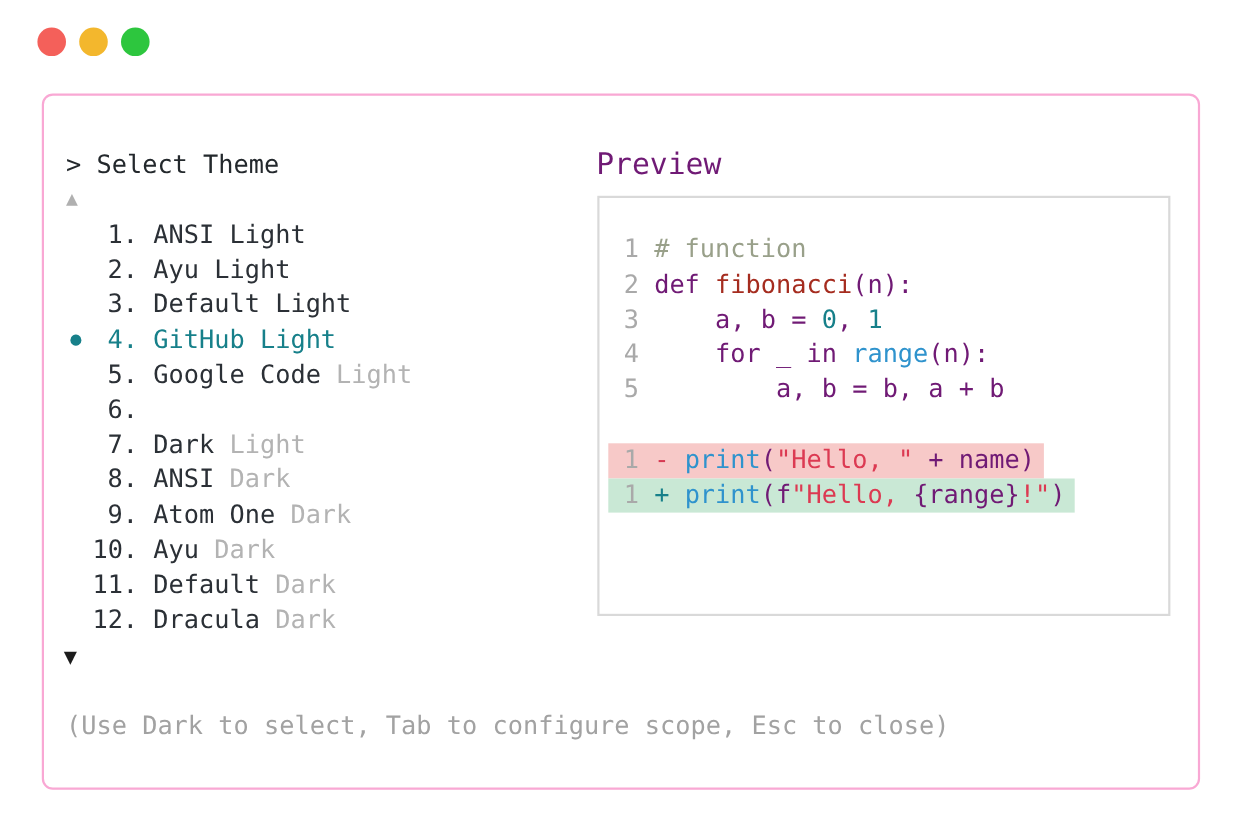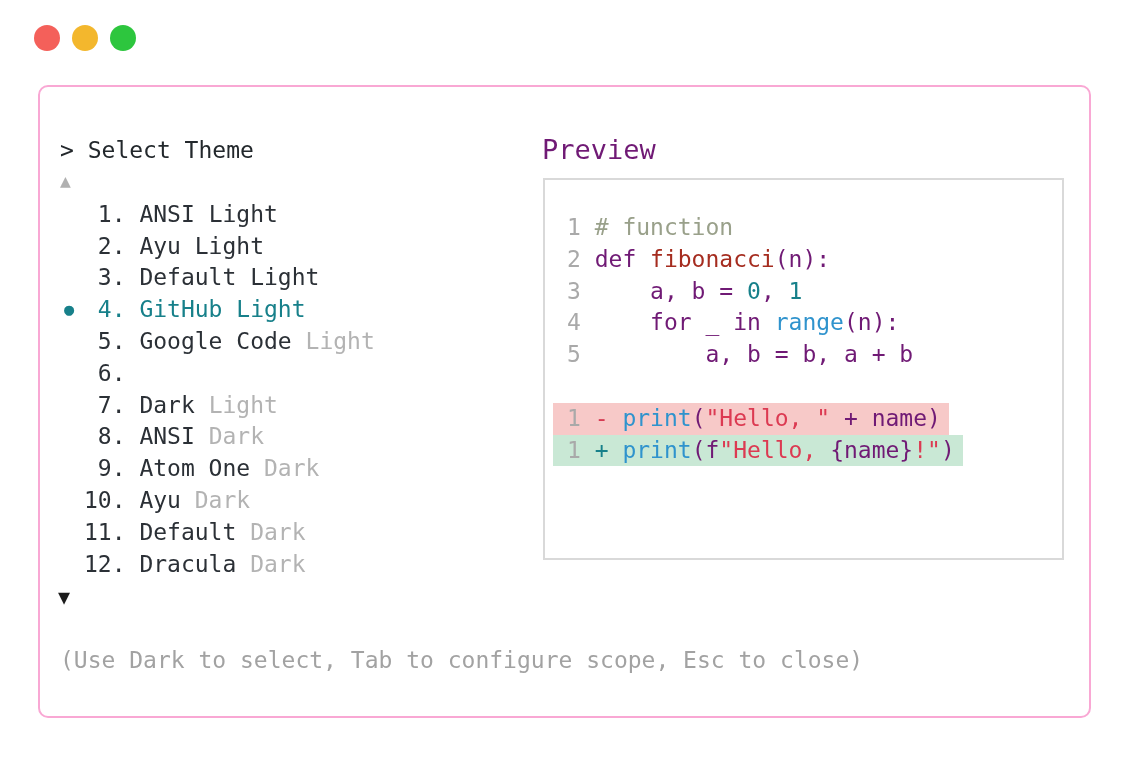--- a/index.html
+++ b/index.html
@@ -85,18 +85,18 @@
 
   <div class="preview-box">
     <div class="code">
         <div class="cline"><span class="ln">1</span><span class="c-comment"># function</span></div>
         <div class="cline"><span class="ln">2</span><span class="c-fg">def </span><span class="c-func">fibonacci</span><span class="c-fg">(n):</span></div>
         <div class="cline"><span class="ln">3</span><span class="c-fg">    a, b = </span><span class="c-numlit">0</span><span class="c-fg">, </span><span class="c-numlit">1</span></div>
         <div class="cline"><span class="ln">4</span><span class="c-fg">    for _ in </span><span class="c-builtin">range</span><span class="c-fg">(n):</span></div>
         <div class="cline"><span class="ln">5</span><span class="c-fg">        a, b = b, a + b</span></div>
         <div class="cline"></div>
         <div class="cline diff"><span class="hl removed"><span class="ln">1</span><span class="c-minus">- </span><span class="c-builtin">print</span><span class="c-fg">(</span><span class="c-str">"Hello, "</span><span class="c-fg"> + name)</span></span></div>
-        <div class="cline diff"><span class="hl added"><span class="ln">1</span><span class="c-plus">+ </span><span class="c-builtin">print</span><span class="c-fg">(f</span><span class="c-str">"Hello, </span><span class="c-fg">{name}</span><span class="c-str">!"</span><span class="c-fg">)</span></span></div>
+        <div class="cline diff"><span class="hl added"><span class="ln">1</span><span class="c-plus">+ </span><span class="c-builtin">print</span><span class="c-fg">(f</span><span class="c-str">"Hello, </span><span class="c-fg">{range}</span><span class="c-str">!"</span><span class="c-fg">)</span></span></div>
       </div>
   </div>
 
   <div class="hint">(Use Dark to select, Tab to configure scope, Esc to close)</div>
 </div>
 
 </body></html>

